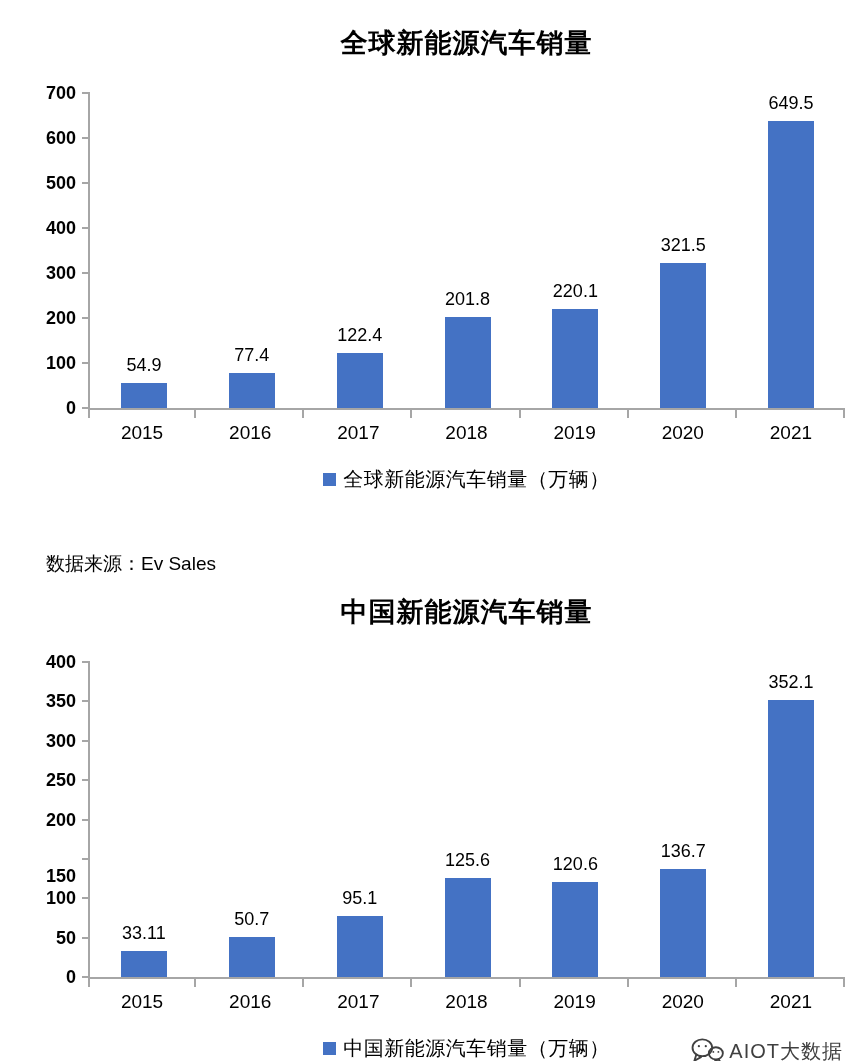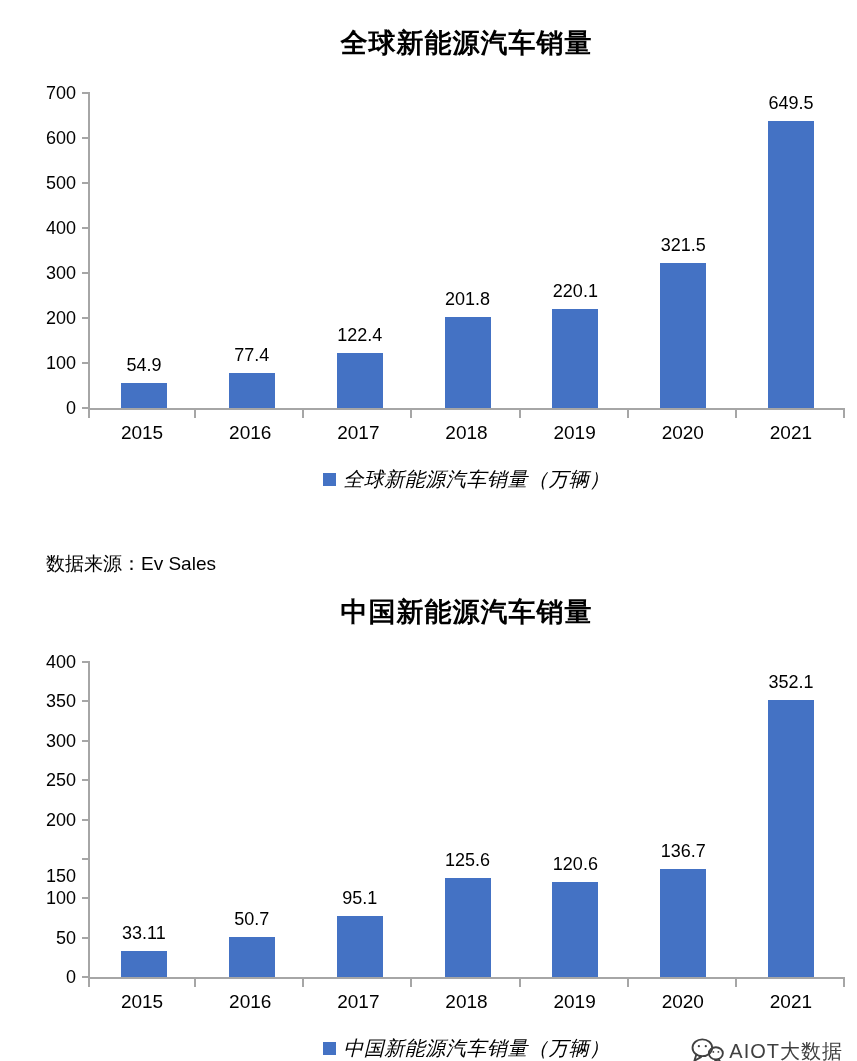--- a/index.html
+++ b/index.html
@@ -36,20 +36,21 @@
     width: 64px;
     position: relative;
     flex: none;
   }
   .y-label {
     position: absolute;
     right: 12px;
     transform: translateY(-50%);
     font-size: 18px;
     white-space: nowrap;
+    font-weight: bold;
   }
   .plot-col { flex: 1; }
   .plot {
     position: relative;
     height: 315px;
     border-left: 2px solid #a6a6a6;
     border-bottom: 2px solid #a6a6a6;
     display: flex;
     align-items: flex-end;
     box-sizing: content-box;
@@ -106,21 +107,20 @@
     justify-content: center;
     align-items: center;
     margin-left: 64px;
     margin-top: 22px;
     position: relative;
   }
   .legend {
     display: flex;
     align-items: center;
     gap: 7px;
-    font-style: italic;
   }
   .legend-marker {
     width: 13px;
     height: 13px;
     flex: none;
   }
   .legend-label {
     font-size: 20px;
     letter-spacing: 0.5px;
   }

